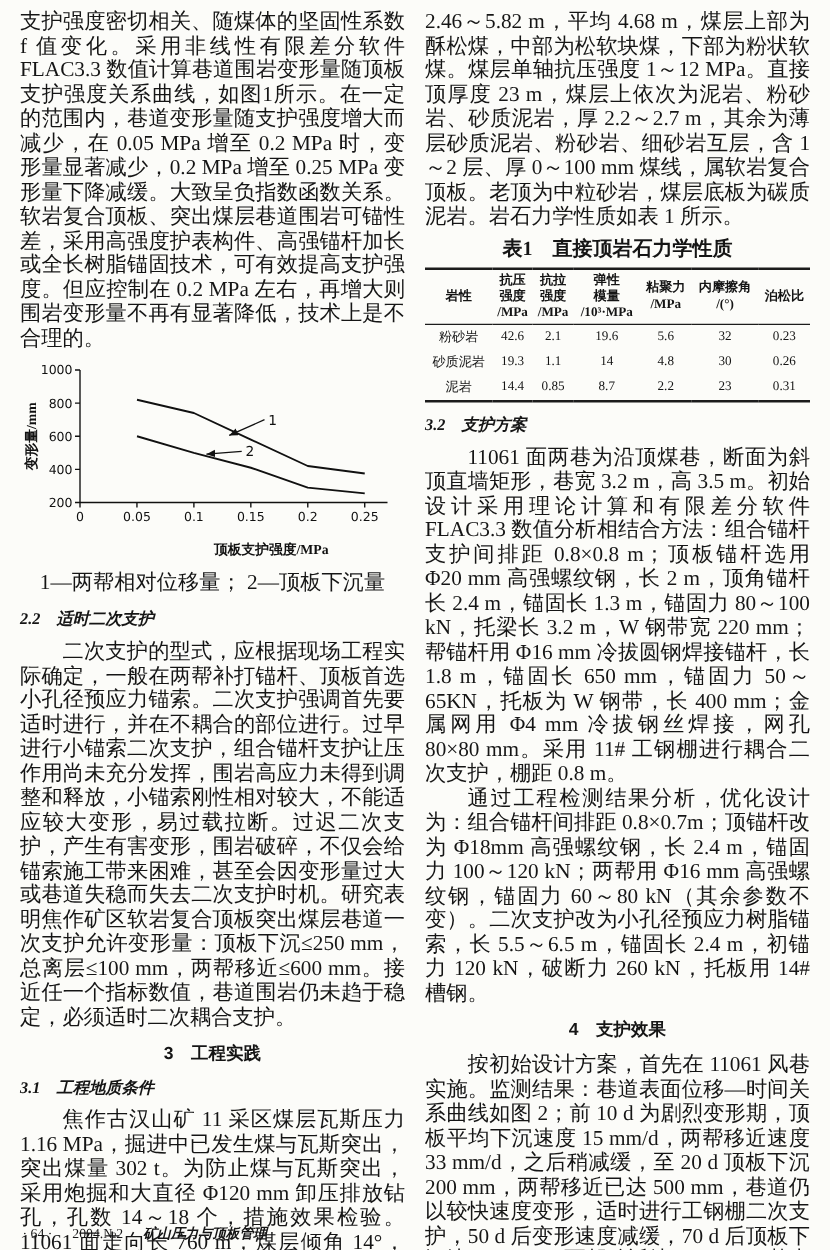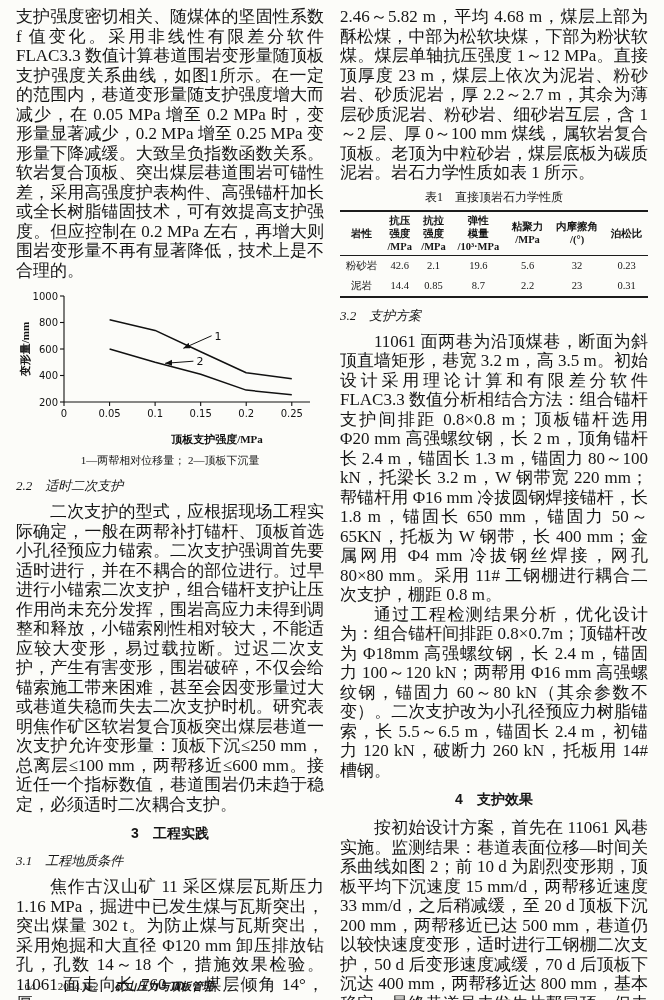--- a/index.html
+++ b/index.html
@@ -12,27 +12,27 @@
   .col{position:absolute;top:7px;width:308px;}
   .col-left{left:16px;}
   .col-right{left:340px;}
   p.body{font-size:17px;line-height:19.5px;text-align:justify;margin:0;}
   p.indent{text-indent:2em;}
   h2.sec{
     font-size:14px;font-weight:bold;margin:11px 0 9px 0;
     font-family:"Liberation Sans","DejaVu Sans",sans-serif;
     text-align:center;
   }
-  h3.sub{font-size:13px;font-weight:normal;font-style:italic;margin:9px 0 7px 0;}
+  h3.sub{font-size:13px;font-weight:bold;font-style:italic;margin:9px 0 7px 0;}
   figure{margin:6px 0 2px 0;padding:0;}
   .chart-wrap{margin-left:2px;}
   .fig-title{text-align:center;font-weight:bold;font-size:12.5px;margin-top:4px;}
-  .fig-legend{text-align:center;font-size:11px;margin-top:3px;}
+  .fig-legend{text-align:center;font-size:17px;margin-top:3px;}
   .table-block{margin:4px 0 2px 0;}
-  .table-title{text-align:center;font-weight:normal;font-size:12px;margin:6px 0 4px 0;}
+  .table-title{text-align:center;font-weight:bold;font-size:16px;margin:6px 0 4px 0;}
   table.rock{
     width:100%;border-collapse:collapse;text-align:center;
     border-top:2px solid #1c1c1c;border-bottom:2px solid #1c1c1c;
     font-size:10.5px;
   }
   table.rock th{
     border-bottom:1.5px solid #1c1c1c;font-weight:bold;
     padding:2px 1px;white-space:pre-line;vertical-align:middle;line-height:1.25;
   }
   table.rock td{padding:3px 1px;}
@@ -131,20 +131,29 @@
             <tr>
               <td>粉砂岩</td>
               <td>42.6</td>
               <td>2.1</td>
               <td>19.6</td>
               <td>5.6</td>
               <td>32</td>
               <td>0.23</td>
             </tr>
             <tr>
+              <td>砂质泥岩</td>
+              <td>19.3</td>
+              <td>1.1</td>
+              <td>14</td>
+              <td>4.8</td>
+              <td>30</td>
+              <td>0.26</td>
+            </tr>
+            <tr>
               <td>泥岩</td>
               <td>14.4</td>
               <td>0.85</td>
               <td>8.7</td>
               <td>2.2</td>
               <td>23</td>
               <td>0.31</td>
             </tr>
           </tbody>
         </table>

